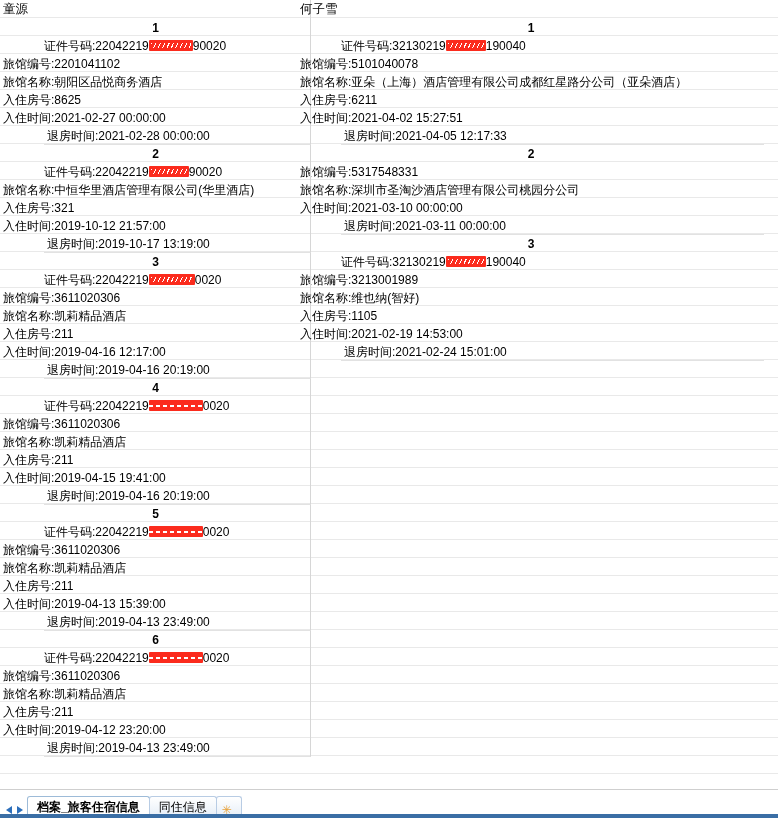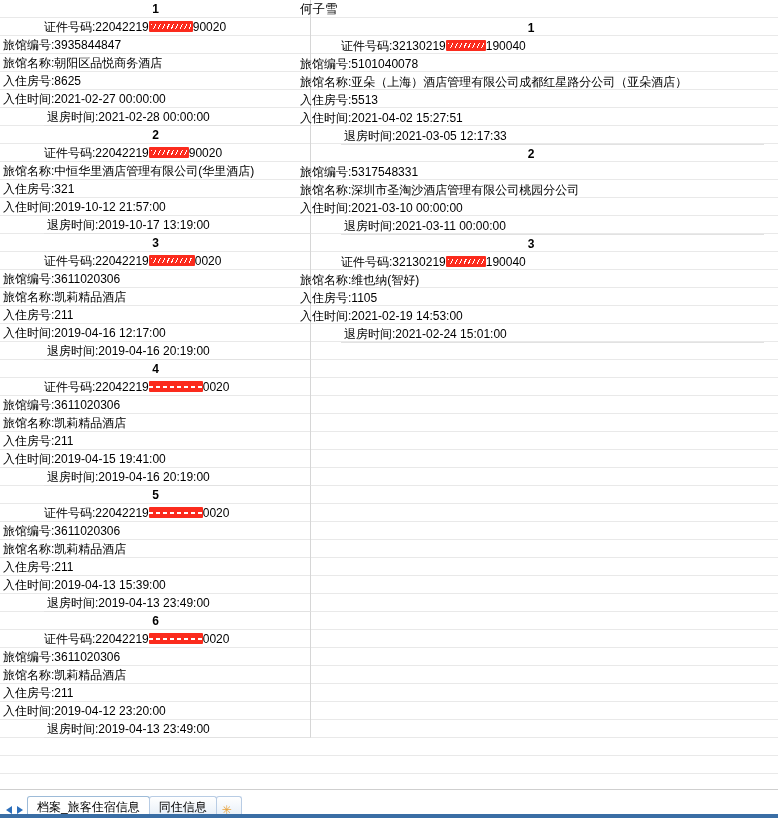--- a/index.html
+++ b/index.html
@@ -138,21 +138,21 @@
     font-size: 12px;
     border: 1px solid #b8cce4;
     border-bottom: none;
     border-radius: 3px 3px 0 0;
     background: linear-gradient(to bottom, #ffffff, #e4edf7);
     margin-right: -1px;
     color: #000;
   }
   .tab.active {
     background: #ffffff;
-    font-weight: normal;
+    font-weight: bold;
     border-color: #9dbbd8;
   }
   .tab.newsheet {
     width: 24px;
     padding: 0;
     position: relative;
   }
   .tab.newsheet .star {
     position: absolute;
     left: 5px; top: 3px;
@@ -213,24 +213,25 @@
       <div class="gridrow"></div>
       <div class="gridrow"></div>
       <div class="gridrow"></div>
       <div class="gridrow"></div>
       <div class="gridrow"></div>
       <div class="gridrow"></div>
       <div class="gridrow"></div>
     </div>
 
   <div class="col col-left">
+    <div class="cell header-name">童源</div>
 
     <div class="cell idx">1</div>
     <div class="cell overflow-txt"><span>证件号码:</span><span>22042219</span><span class="redact" style="width:44px"><span class="scrib"></span></span><span>90020</span></div>
-    <div class="cell"><span>旅馆编号:</span><span>3935844847</span></div>
+    <div class="cell"><span>旅馆编号:</span><span>2201041102</span></div>
     <div class="cell"><span>旅馆名称:</span><span>朝阳区品悦商务酒店</span></div>
     <div class="cell"><span>入住房号:</span><span>8625</span></div>
     <div class="cell"><span>入住时间:</span><span>2021-02-27 00:00:00</span></div>
     <div class="cell bottom-line"><span>退房时间:</span><span>2021-02-28 00:00:00</span></div>
 
     <div class="cell idx">2</div>
     <div class="cell overflow-txt"><span>证件号码:</span><span>22042219</span><span class="redact" style="width:40px"><span class="scrib"></span></span><span>90020</span></div>
     <div class="cell"><span>旅馆名称:</span><span>中恒华里酒店管理有限公司(华里酒店)</span></div>
     <div class="cell"><span>入住房号:</span><span>321</span></div>
     <div class="cell"><span>入住时间:</span><span>2019-10-12 21:57:00</span></div>
@@ -269,32 +270,33 @@
     <div class="cell bottom-line"><span>退房时间:</span><span>2019-04-13 23:49:00</span></div>
   </div>
 
   <div class="col col-right">
     <div class="cell header-name">何子雪</div>
 
     <div class="cell idx" style="width:467px;text-align:center">1</div>
     <div class="cell overflow-txt"><span>证件号码:</span><span>32130219</span><span class="redact" style="width:40px"><span class="scrib"></span></span><span>190040</span></div>
     <div class="cell"><span>旅馆编号:</span><span>5101040078</span></div>
     <div class="cell"><span>旅馆名称:</span><span>亚朵（上海）酒店管理有限公司成都红星路分公司（亚朵酒店）</span></div>
-    <div class="cell"><span>入住房号:</span><span>5513</span></div>
+    <div class="cell"><span>入住房号:</span><span>6211</span></div>
     <div class="cell"><span>入住时间:</span><span>2021-04-02 15:27:51</span></div>
-    <div class="cell bottom-line"><span>退房时间:</span><span>2021-03-05 12:17:33</span></div>
+    <div class="cell bottom-line"><span>退房时间:</span><span>2021-04-05 12:17:33</span></div>
 
     <div class="cell idx" style="width:467px;text-align:center">2</div>
     <div class="cell"><span>旅馆编号:</span><span>5317548331</span></div>
     <div class="cell"><span>旅馆名称:</span><span>深圳市圣淘沙酒店管理有限公司桃园分公司</span></div>
     <div class="cell"><span>入住时间:</span><span>2021-03-10 00:00:00</span></div>
     <div class="cell bottom-line"><span>退房时间:</span><span>2021-03-11 00:00:00</span></div>
 
     <div class="cell idx" style="width:467px;text-align:center">3</div>
     <div class="cell overflow-txt"><span>证件号码:</span><span>32130219</span><span class="redact" style="width:40px"><span class="scrib"></span></span><span>190040</span></div>
+    <div class="cell"><span>旅馆编号:</span><span>3213001989</span></div>
     <div class="cell"><span>旅馆名称:</span><span>维也纳(智好)</span></div>
     <div class="cell"><span>入住房号:</span><span>1105</span></div>
     <div class="cell"><span>入住时间:</span><span>2021-02-19 14:53:00</span></div>
     <div class="cell bottom-line"><span>退房时间:</span><span>2021-02-24 15:01:00</span></div>
   </div>
 
 </div>
 
 <div class="tabbar">
   <div class="tab-nav">

